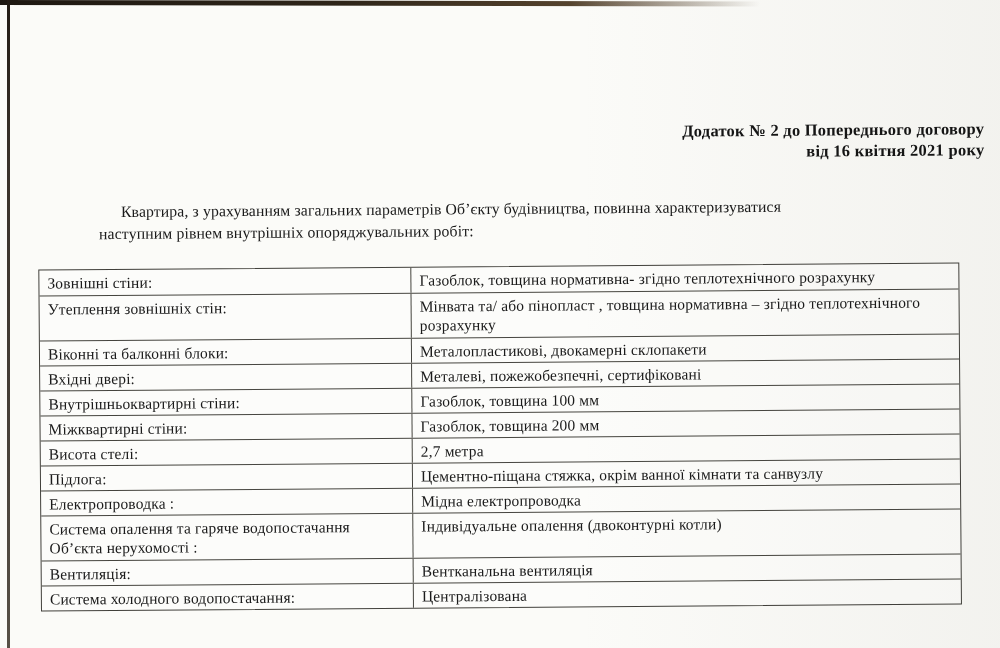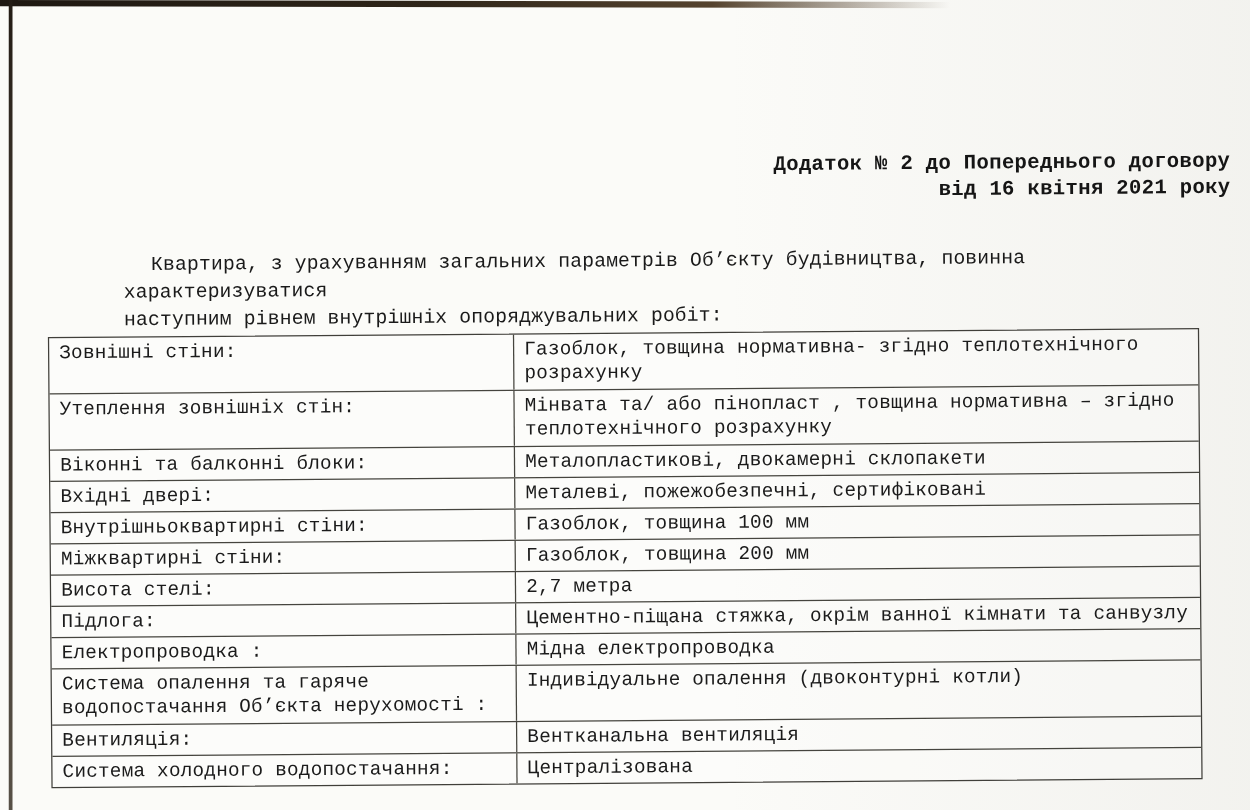--- a/index.html
+++ b/index.html
@@ -4,21 +4,21 @@
 <style>
   html, body { margin: 0; padding: 0; }
   body {
     width: 1000px; height: 648px;
     background: #fbfbf8;
     overflow: hidden;
     font-family: "Liberation Serif", "DejaVu Serif", serif;
     color: #1c1c1c;
     position: relative;
   }
-  .page { position: absolute; inset: 0; font-family: Liberation Mono, monospace; }
+  .page { position: absolute; inset: 0; }
 
   
   .scan-edge-top {
     position: absolute; top: 0; left: 0; height: 5px; width: 760px;
     background: linear-gradient(to right, #1e1812 0%, #2e2519 45%, #55432e 75%, rgba(85,67,46,0) 100%);
     transform: rotate(0.12deg); transform-origin: left top;
   }
   .scan-edge-left {
     position: absolute; top: 0; left: 7px; width: 3px; height: 648px;
     background: linear-gradient(to bottom, #231c15 0%, #393129 25%, #443d35 60%, #575046 100%);

